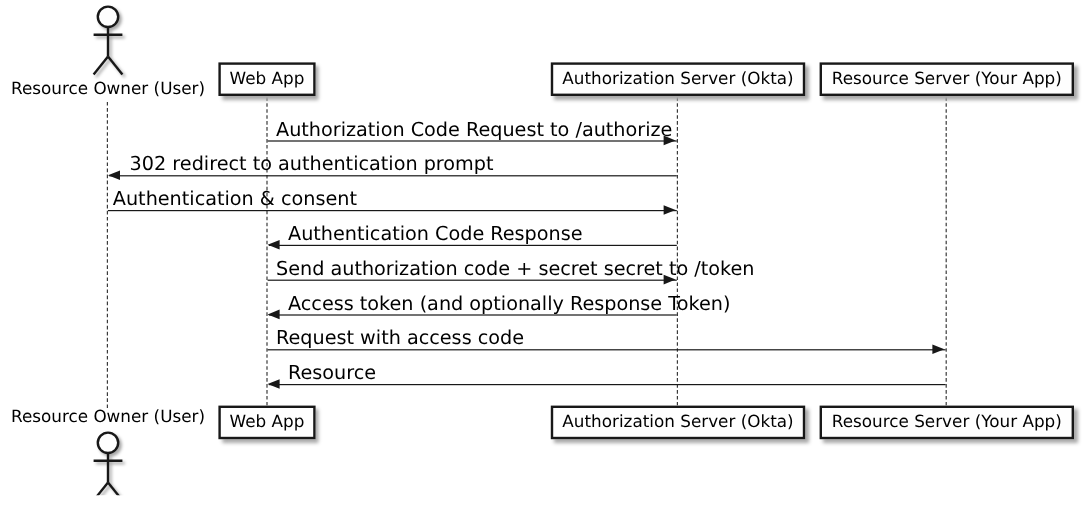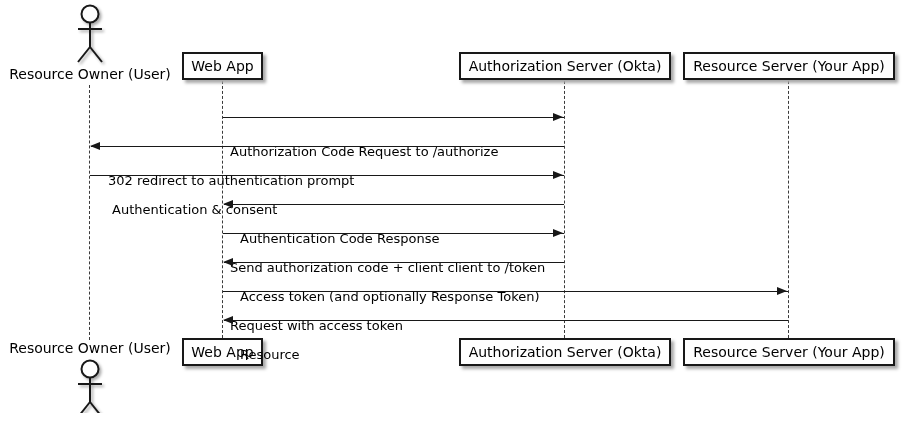--- a/index.html
+++ b/index.html
@@ -37,24 +37,23 @@
     text-align: center;
     font-size: 14px;
     white-space: nowrap;
   }
   .actor-svg {
     position: absolute;
     filter: drop-shadow(2px 2px 1.5px rgba(0,0,0,0.35));
   }
   .msg-label {
     position: absolute;
-    font-size: 13px;
+    font-size: 16px;
     line-height: 16px;
     white-space: nowrap;
-    margin-top: 44px;
   }
   .msg-line {
     position: absolute;
     height: 0;
     border-top: 1px solid #181818;
   }
   .arrow {
     position: absolute;
     width: 0;
     height: 0;
@@ -118,45 +117,45 @@
     <div class="arrow arrow-r" style="left:553px; top:113px;"></div>
   </div>
 
   <div>
     <div class="msg-label" style="left:108px; top:129px;">302 redirect to authentication prompt</div>
     <div class="msg-line" style="left:91px; top:146px; width:473px;"></div>
     <div class="arrow arrow-l" style="left:90px; top:142px;"></div>
   </div>
 
   <div>
-    <div class="msg-label" style="left:112px; top:158px;">Authentication &amp; consent</div>
+    <div class="msg-label" style="left:94px; top:158px;">Authentication &amp; consent</div>
     <div class="msg-line" style="left:90px; top:175px; width:474px;"></div>
     <div class="arrow arrow-r" style="left:553px; top:171px;"></div>
   </div>
 
   <div>
     <div class="msg-label" style="left:240px; top:187px;">Authentication Code Response</div>
     <div class="msg-line" style="left:224px; top:204px; width:340px;"></div>
     <div class="arrow arrow-l" style="left:223px; top:200px;"></div>
   </div>
 
   <div>
-    <div class="msg-label" style="left:230px; top:216px;">Send authorization code + client client to /token</div>
+    <div class="msg-label" style="left:230px; top:216px;">Send authorization code + secret secret to /token</div>
     <div class="msg-line" style="left:223px; top:233px; width:341px;"></div>
     <div class="arrow arrow-r" style="left:553px; top:229px;"></div>
   </div>
 
   <div>
     <div class="msg-label" style="left:240px; top:245px;">Access token (and optionally Response Token)</div>
     <div class="msg-line" style="left:224px; top:262px; width:340px;"></div>
     <div class="arrow arrow-l" style="left:223px; top:258px;"></div>
   </div>
 
   <div>
-    <div class="msg-label" style="left:230px; top:274px;">Request with access token</div>
+    <div class="msg-label" style="left:230px; top:274px;">Request with access code</div>
     <div class="msg-line" style="left:223px; top:291px; width:565px;"></div>
     <div class="arrow arrow-r" style="left:777px; top:287px;"></div>
   </div>
 
   <div>
     <div class="msg-label" style="left:240px; top:303px;">Resource</div>
     <div class="msg-line" style="left:224px; top:320px; width:564px;"></div>
     <div class="arrow arrow-l" style="left:223px; top:316px;"></div>
   </div>
 

